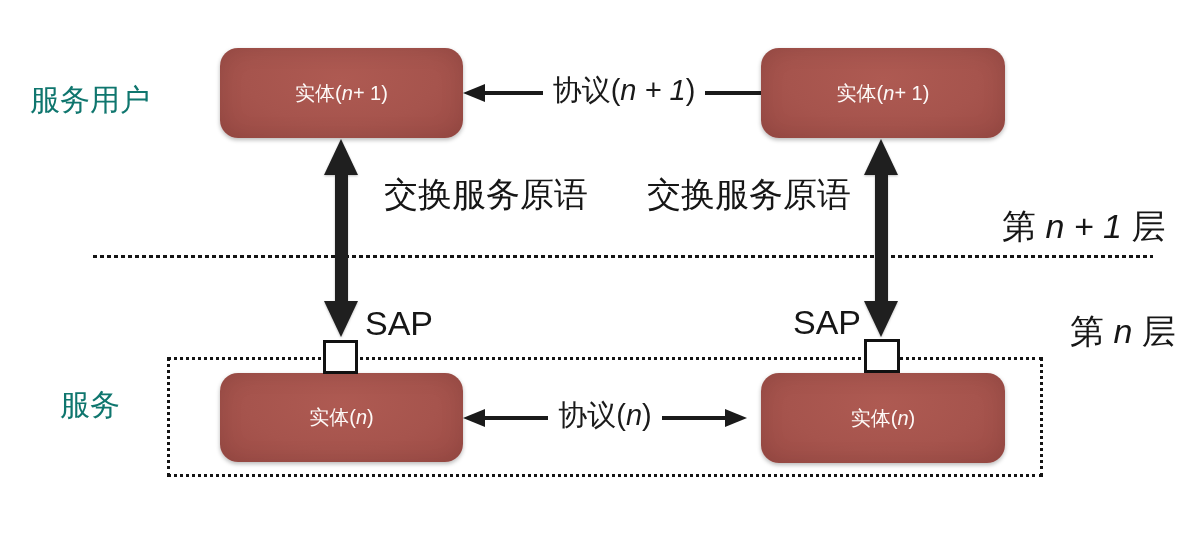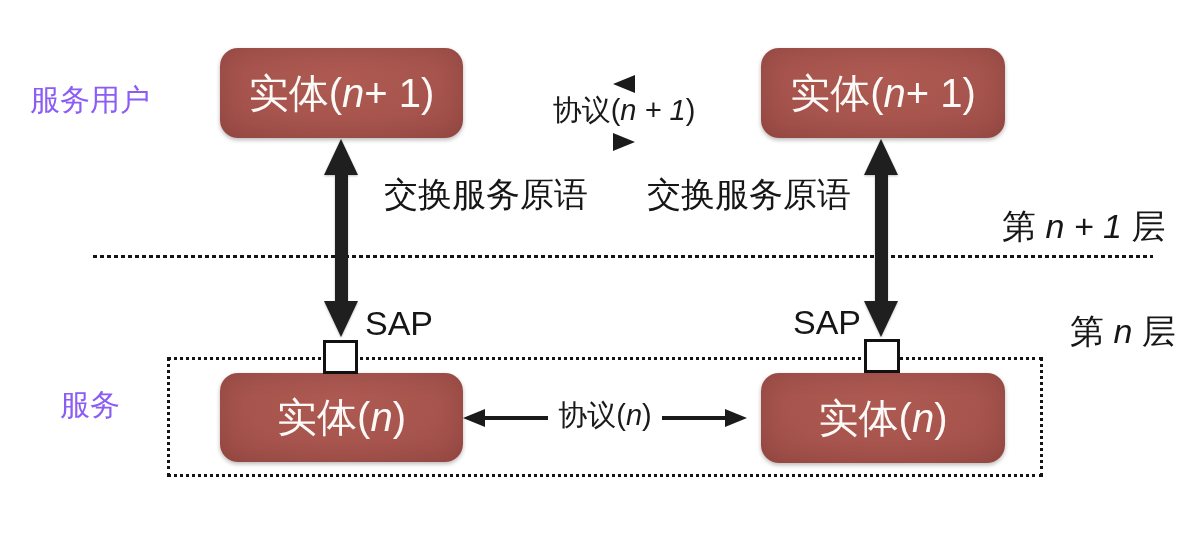--- a/index.html
+++ b/index.html
@@ -1,26 +1,26 @@
 <!DOCTYPE html>
 <html><head>
 <meta charset="utf-8">
 <style>
   * { margin:0; padding:0; box-sizing:border-box; }
   body { width:1182px; height:548px; background:#ffffff;
          font-family:"Liberation Sans","DejaVu Sans",sans-serif; color:#1a1a1a; }
   .canvas { position:relative; width:1182px; height:548px; background:#ffffff; overflow:hidden; }
 
-  .side-label { position:absolute; font-size:30px; text-align:center; line-height:41px; color:#8b5cf6; }
+  .side-label { position:absolute; font-size:30px; text-align:center; line-height:41px; color:#0f766e; }
 
   .entity { position:absolute; width:243px; height:90px; border-radius:18px;
             background:radial-gradient(ellipse at 50% 35%, #ae5a52 0%, #a6544d 55%, #9c4b45 100%);
             box-shadow:0 2px 4px rgba(0,0,0,0.28), inset 0 0 24px rgba(0,0,0,0.10);
             display:flex; align-items:center; justify-content:center;
-            color:#fdf9f7; font-size:40px; white-space:nowrap; z-index:3; }
+            color:#fdf9f7; font-size:20px; white-space:nowrap; z-index:3; }
   .entity .it { font-style:italic; }
 
   .it { font-style:italic; }
 
   .h-arrow { position:absolute; height:36px; display:flex; align-items:center; z-index:2; }
   .h-line { flex:1; height:4px; background:#1a1a1a; }
   .tri-w { width:0; height:0; border-top:9px solid transparent; border-bottom:9px solid transparent;
            border-right:22px solid #1a1a1a; }
   .tri-e { width:0; height:0; border-top:9px solid transparent; border-bottom:9px solid transparent;
            border-left:22px solid #1a1a1a; }
@@ -77,21 +77,21 @@
       <span class="it">n</span>
       <span>)</span>
   </div>
 
   <div class="entity" style="left:761px; top:373px; width:244px;">
     <span>实体(</span>
       <span class="it">n</span>
       <span>)</span>
   </div>
 
-  <div class="h-arrow" style="left:463px; top:75px; width:322px;flex-direction:column;">
+  <div class="h-arrow" style="left:463px; top:75px; width:322px;">
     <div class="tri-w"></div>
     <div class="h-line"></div>
     <div class="arrow-text"><span>协议(</span><span class="it">n + 1</span><span>)</span></div>
     <div class="h-line"></div>
     <div class="tri-e"></div>
   </div>
 
   <div class="h-arrow" style="left:463px; top:400px; width:284px;">
     <div class="tri-w"></div>
     <div class="h-line"></div>

